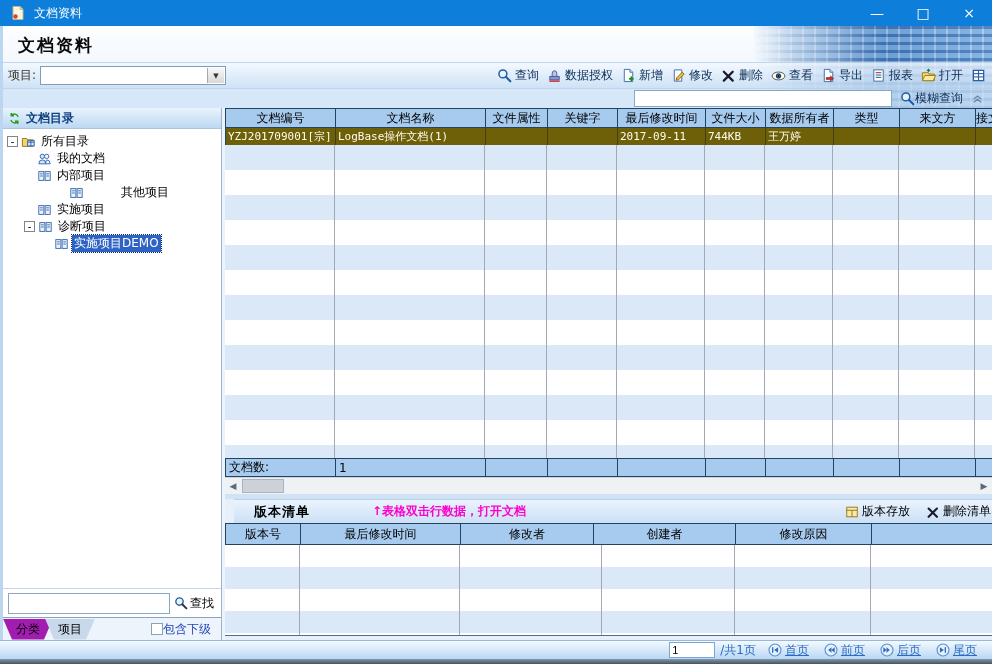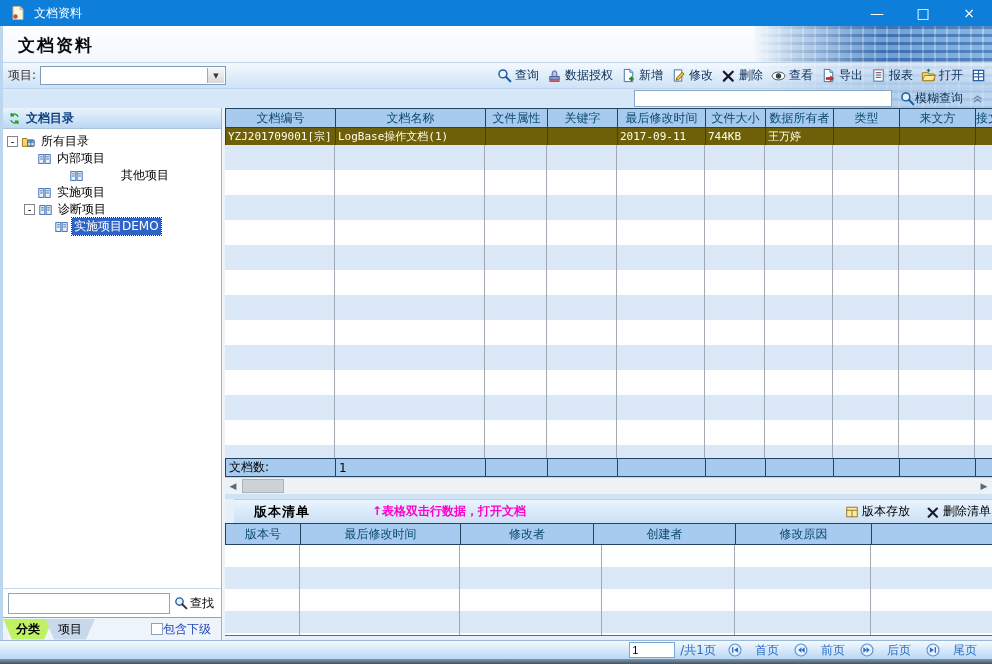--- a/index.html
+++ b/index.html
@@ -60,32 +60,32 @@
   .tree-ico{margin-right:3px;}
   .tree-ico svg{width:15px;height:14px;}
   .tree-label{padding:0 2px;color:#000;}
   .tree-label.selected{background:#2e63c5;color:#fff;outline:1px dotted #09306e;}
   .find-row{height:28px;flex:none;display:flex;align-items:center;gap:4px;padding-left:5px;border-top:1px solid #c8d8e8;}
   .find-input{width:156px;height:17px;border:1px solid #8aa7c4;background:#fff;font-size:11px;}
   .find-btn{display:flex;align-items:center;gap:2px;color:#000;}
   .find-btn svg{width:14px;height:14px;}
   .tabs-row{height:22px;flex:none;display:flex;align-items:center;border-top:1px solid #8aa4c0;background:#eef4fb;}
   .tab{padding:2px 13px;background:#c9d9ec;color:#000;clip-path:polygon(0 0,100% 0,82% 100%,18% 100%);margin-right:-8px;}
-  .tab.active{background:#bef264;font-weight:bold;}
+  .tab.active{background:#a21caf;}
   .include-sub{margin-left:auto;margin-right:10px;display:flex;align-items:center;gap:0;}
   .cb{width:12px;height:12px;border:1px solid #89a3bd;background:#fff;box-sizing:border-box;}
   .cb-label{color:#2244bb;}
 
   
   .table-area{position:absolute;left:225px;top:108px;width:767px;height:532px;overflow:hidden;background:#e7f0fa;}
   .mt-header,.mt-summary,.vt-header{position:absolute;left:0;display:flex;box-sizing:border-box;
     border-top:1px solid #24435f;border-bottom:1px solid #24435f;border-left:1px solid #24435f;width:787px;}
   .mt-header{top:0;height:20px;}
   .mt-th,.vt-th{flex:none;background:#a7cbef;border-right:1px solid #24435f;box-sizing:border-box;
-    display:flex;align-items:center;justify-content:center;overflow:hidden;white-space:nowrap;color:#0c4a6e;}
+    display:flex;align-items:center;justify-content:center;overflow:hidden;white-space:nowrap;color:#000000;}
   .mt-row{position:absolute;left:0;top:20px;height:17px;width:787px;display:flex;background:#6e6008;border-left:1px solid #24435f;box-sizing:border-box;}
   .mt-td{flex:none;border-right:1px solid #46400f;box-sizing:border-box;display:flex;align-items:center;padding-left:2px;
     overflow:hidden;white-space:nowrap;color:#fffdf0;font-family:"DejaVu Sans Mono","Liberation Mono",monospace;font-size:11px;}
   .mt-stripes{position:absolute;left:0;top:37px;width:767px;height:313px;
     background:repeating-linear-gradient(180deg,#dbe8f8 0 25px,#ffffff 25px 50px);}
   .vline{position:absolute;top:0;bottom:0;width:1px;background:#a2a9b2;}
   .mt-summary{top:350px;height:19px;}
   .mt-sc{flex:none;background:#a7cbef;border-right:1px solid #24435f;box-sizing:border-box;display:flex;align-items:center;padding-left:3px;color:#000;overflow:hidden;white-space:nowrap;}
   .hscroll{position:absolute;left:0;top:369px;width:767px;height:17px;background:#eff2f5;border-top:1px solid #cfd4da;box-sizing:border-box;}
   .hs-btn{position:absolute;top:0;width:16px;height:16px;display:flex;align-items:center;justify-content:center;color:#5a6a7a;font-size:9px;}
@@ -102,21 +102,21 @@
   .vb-btn svg{width:14px;height:14px;}
   .vt-header{top:415px;height:22px;}
   .vt-body{position:absolute;left:0;top:437px;width:767px;height:91px;border-bottom:1px solid #4a6f96;box-sizing:border-box;
     background:repeating-linear-gradient(180deg,#ffffff 0 22px,#dbe8f8 22px 44px);}
 
   
   .bottom-bar{position:absolute;left:0;top:640px;width:992px;height:19px;display:flex;align-items:center;justify-content:flex-end;box-sizing:border-box;
     background:linear-gradient(180deg,#f4faff,#b9d7f3);border-top:1px solid #9ab8d8;}
   .pg-input{width:40px;height:14px;border:1px solid #7aa7d8;font-size:11px;padding:0 2px;}
   .pg-total{color:#2a6cc4;margin:0 12px 0 5px;}
-  .pg-btn{display:flex;align-items:center;gap:13px;color:#2a6cc4;margin-right:15px;}
+  .pg-btn{display:flex;align-items:center;gap:3px;color:#2a6cc4;margin-right:15px;text-decoration:underline;}
   .pg-btn svg{width:14px;height:14px;}
   .bottom-edge{position:absolute;left:0;top:659px;width:992px;height:5px;background:linear-gradient(180deg,#8299ad,#44525f);}
 </style>
 </head>
 <body>
 
 <div class="window">
 
   <div class="titlebar">
     <span class="win-icon">
@@ -290,20 +290,32 @@
               <line x1="7" y1="8.2" x2="14.5" y2="8.2" stroke="#2b5fa8"></line>
               <line x1="10.7" y1="6.5" x2="10.7" y2="12.5" stroke="#2b5fa8"></line>
             </svg>
           </span>
           <span class="tree-label">所有目录</span>
         </div>
         <div class="tree-row" style="padding-left: 21px;">
           <span class="spacer"></span>
           <span class="tree-ico">
             <svg viewBox="0 0 16 16">
+              <circle cx="5.5" cy="5" r="2.5" fill="#cfe4f7" stroke="#2b5fa8"></circle>
+              <circle cx="10.5" cy="5" r="2.5" fill="#eef6ff" stroke="#2b5fa8"></circle>
+              <path d="M1.5 13.5 Q1.5 9 5.5 9 Q9.5 9 9.5 13.5 Z" fill="#cfe4f7" stroke="#2b5fa8"></path>
+              <path d="M9.2 13.5 Q9.8 9 10.5 9 Q14.5 9 14.5 13.5 Z" fill="#eef6ff" stroke="#2b5fa8"></path>
+            </svg>
+          </span>
+          <span class="tree-label">我的文档</span>
+        </div>
+        <div class="tree-row" style="padding-left: 21px;">
+          <span class="spacer"></span>
+          <span class="tree-ico">
+            <svg viewBox="0 0 16 16">
               <rect x="1.5" y="3" width="5.8" height="10" fill="#eaf3fc" stroke="#2b5fa8"></rect>
               <rect x="8.7" y="3" width="5.8" height="10" fill="#eaf3fc" stroke="#2b5fa8"></rect>
               <line x1="3" y1="5.5" x2="6" y2="5.5" stroke="#2b5fa8"></line>
               <line x1="10" y1="5.5" x2="13" y2="5.5" stroke="#2b5fa8"></line>
               <line x1="3" y1="8" x2="6" y2="8" stroke="#2b5fa8"></line>
               <line x1="10" y1="8" x2="13" y2="8" stroke="#2b5fa8"></line>
             </svg>
           </span>
           <span class="tree-label">内部项目</span>
         </div>

